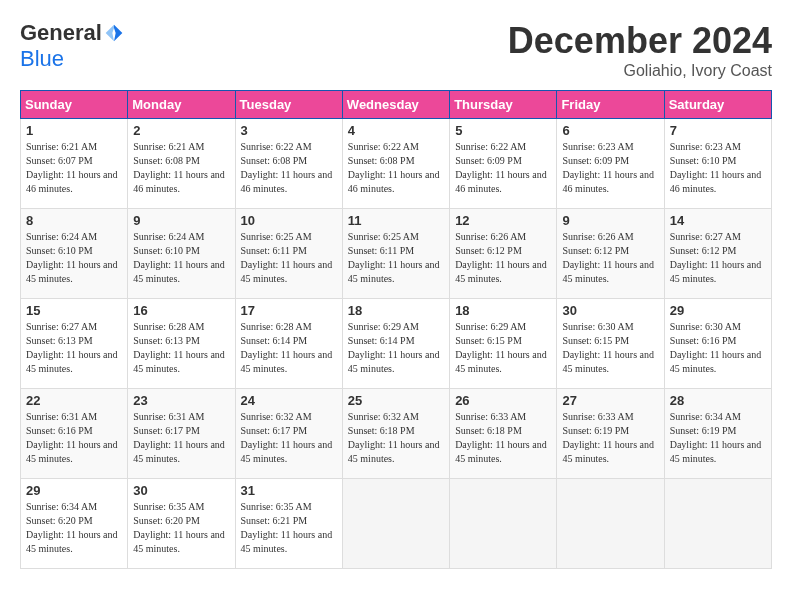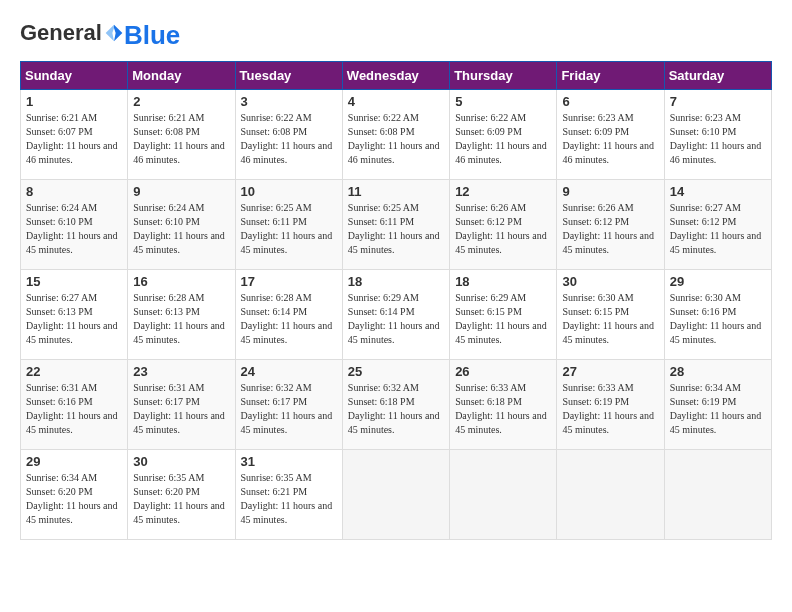--- a/index.html
+++ b/index.html
@@ -11,21 +11,21 @@
       padding: 20px;
     }
     .header {
       display: flex;
       justify-content: space-between;
       align-items: flex-start;
       margin-bottom: 10px;
     }
     .logo {
       display: flex;
-      flex-direction: row;
+      flex-direction: column;
       align-items: flex-start;
     }
     .logo-text {
       font-size: 22px;
       font-weight: bold;
       color: #333;
       display: flex;
       align-items: center;
     }
     .logo-icon {
@@ -44,21 +44,21 @@
     .subtitle {
       font-size: 16px;
       color: #555;
     }
     .calendar {
       width: 100%;
       border-collapse: collapse;
       border: 1px solid #ccc;
     }
     .calendar th {
-      background: #701a75;
+      background: #ec4899;
       color: white;
       font-size: 13px;
       font-weight: bold;
       padding: 6px 4px;
       text-align: left;
       border: 1px solid #1557b0;
     }
     .calendar td {
       width: 107px;
       height: 90px;
@@ -92,21 +92,25 @@
 
 <div class="header">
   <div class="logo">
     <div class="logo-text">
       <span>General</span>
       <svg class="logo-icon" viewBox="0 0 24 24">
         <polygon points="12,2 22,12 12,22 14,12 12,6" fill="#1a73e8"></polygon>
         <polygon points="12,2 2,12 12,22 10,12 12,6" fill="#90c4f7"></polygon>
       </svg>
     </div>
-    <div style="font-size:26px; font-weight:bold; color:#1a73e8;">Blue</div>
+    <div style="font-size:22px; font-weight:normal; color:#1a73e8;">Blue</div>
+  </div>
+  <div class="title-block">
+    <div class="month-title">December 2024</div>
+    <div class="subtitle">Goliahio, Ivory Coast</div>
   </div>
 </div>
 
 <table class="calendar">
   <thead>
     <tr>
       <th>Sunday</th>
       <th>Monday</th>
       <th>Tuesday</th>
       <th>Wednesday</th>

